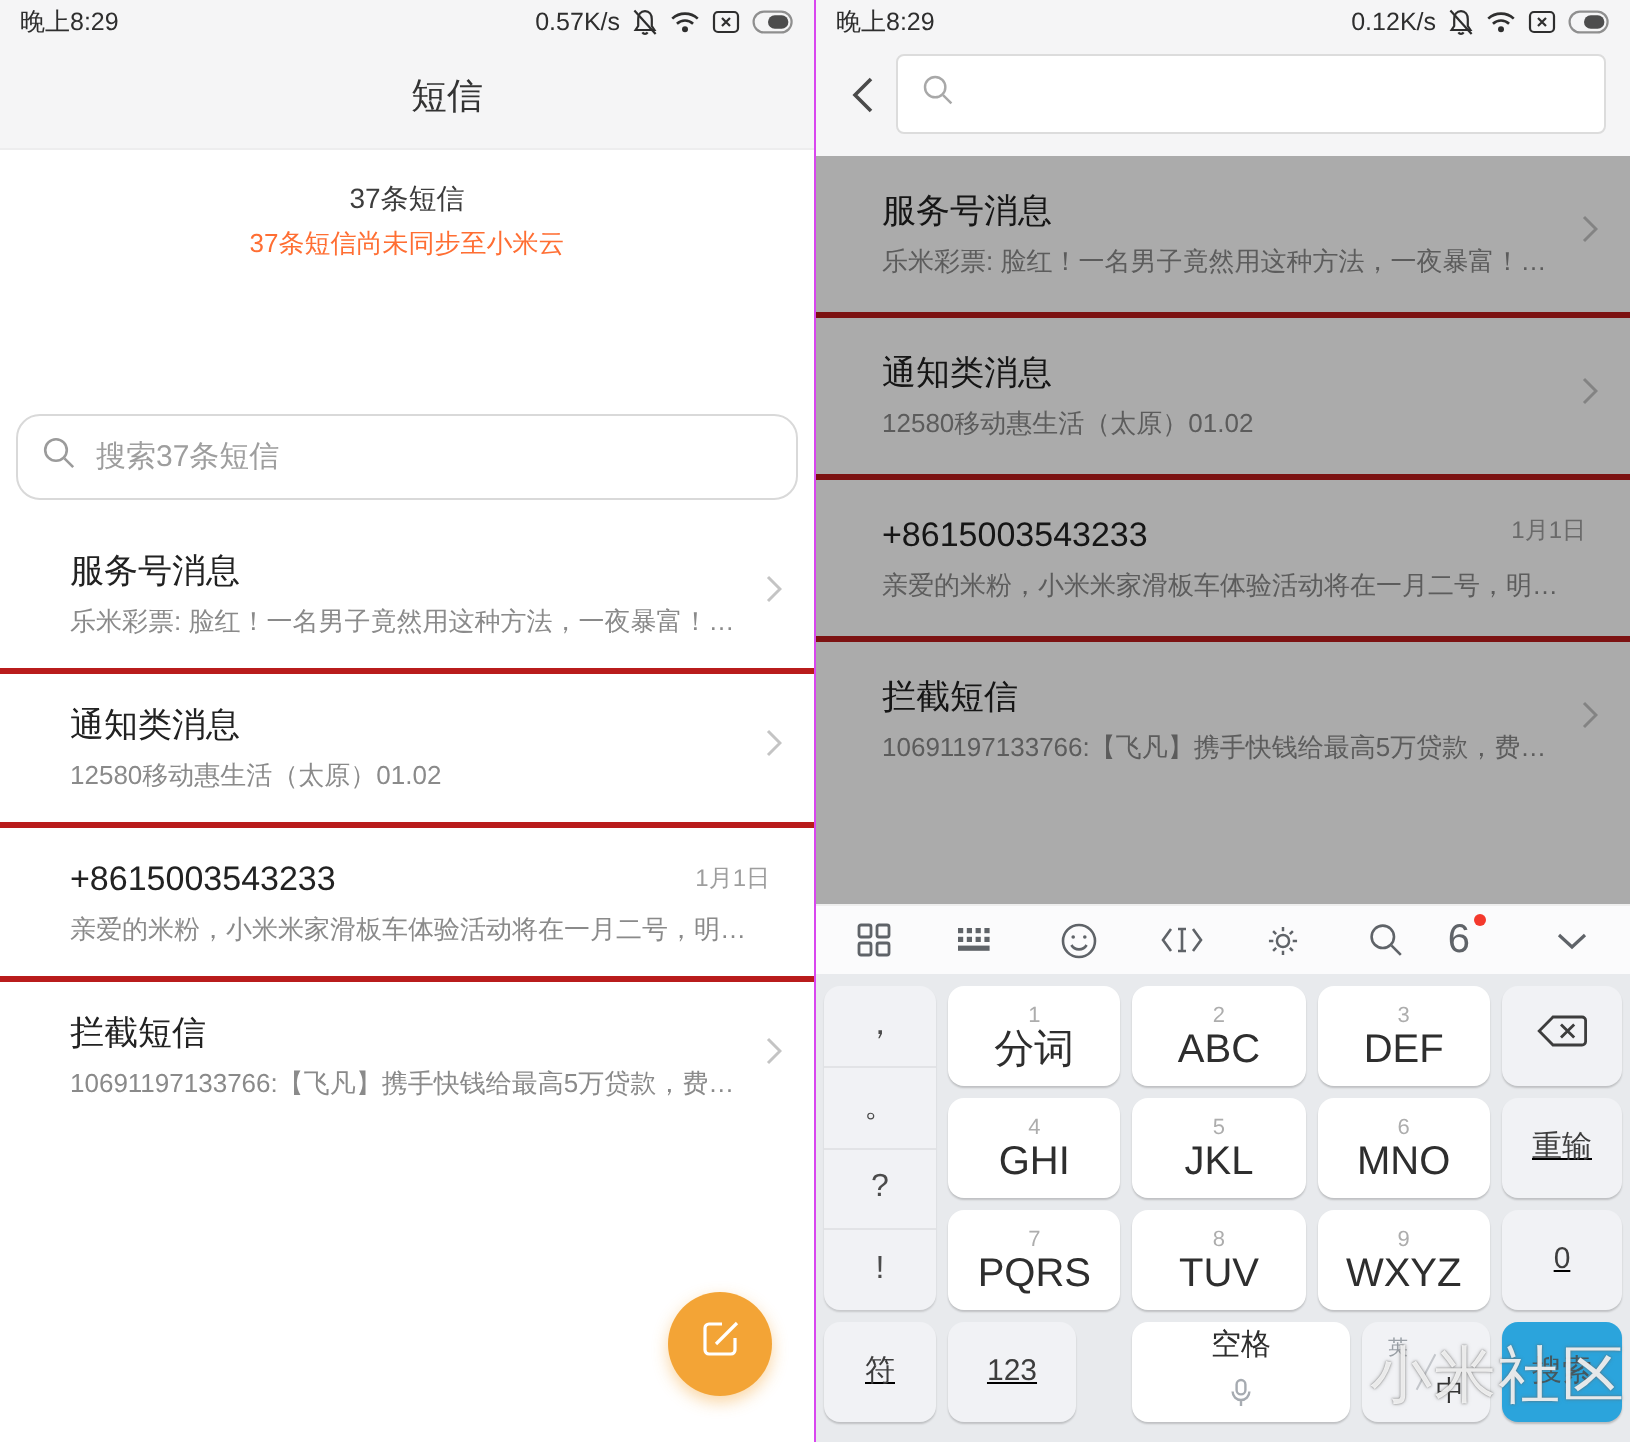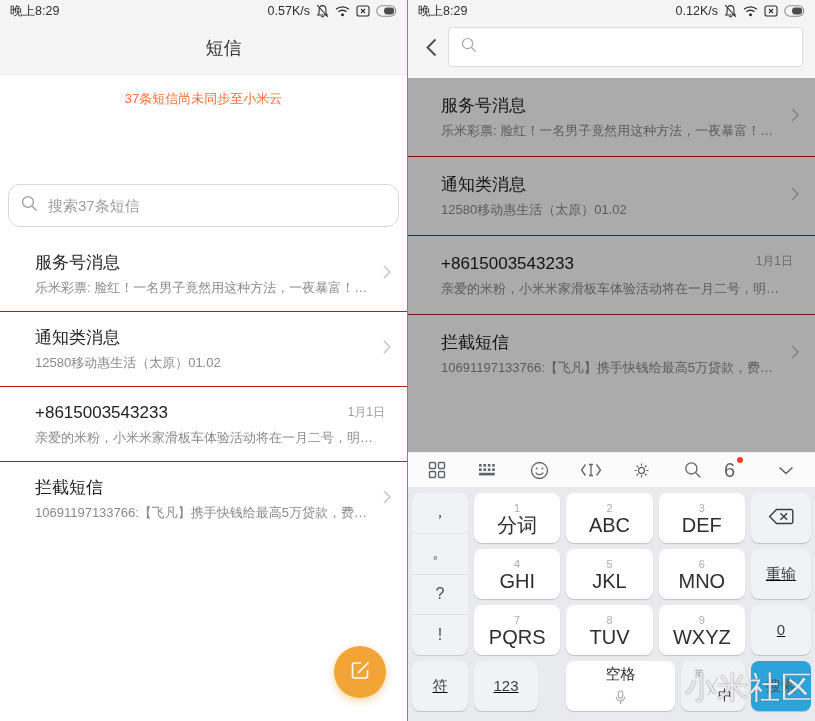--- a/index.html
+++ b/index.html
@@ -26,21 +26,21 @@
 
   .searchbox { margin:76px 8px 0 8px; height:43px; border:1px solid #d9d9d9; border-radius:12px;
                background:#fff; display:flex; align-items:center; padding:0 12px; }
   .searchbox input { border:none; outline:none; flex:1; margin-left:10px; font-size:15px;
                      color:#333; background:transparent; font-family:inherit; }
   .searchbox input::placeholder { color:#9e9e9e; }
 
   
   .list { margin-top:10px; }
   .conv { position:relative; padding:14px 34px 14px 35px; cursor:pointer; }
-  .conv + .conv { border-top:1px solid #b91c1c; }
+  .conv + .conv { border-top:3px solid #b91c1c; }
   .conv .title { font-size:17px; color:#222; line-height:23px; white-space:nowrap; overflow:hidden; }
   .conv .preview { font-size:13px; color:#8a8a8a; line-height:18px; margin-top:5px;
                    white-space:nowrap; overflow:hidden; }
   .conv .chev { position:absolute; right:16px; top:50%; transform:translateY(-50%); }
   .conv .date { position:absolute; right:22px; top:17px; font-size:12px; color:#9e9e9e; }
 
   .fab { position:absolute; right:21px; bottom:23px; width:52px; height:52px; border-radius:50%;
          background:#f3a436; display:flex; align-items:center; justify-content:center;
          box-shadow:0 3px 8px rgba(243,164,54,.45); cursor:pointer; }
 
@@ -140,20 +140,21 @@
                 <rect x="0.8" y="0.8" width="19" height="10.4" rx="5.2" fill="none" stroke="#8f8f8f" stroke-width="1.1"></rect>
                 <rect x="8" y="2.6" width="10.2" height="6.8" rx="3.4" fill="#4d4d4d"></rect>
               </svg>
             </span>
         </span>
       </div>
       <div class="navbar">短信</div>
     </div>
 
     <div class="summary">
+      <div class="count">37条短信</div>
       <div class="sync">37条短信尚未同步至小米云</div>
     </div>
 
     <div class="searchbox">
       <span><svg width="17" height="17" viewBox="0 0 17 17">
             <circle cx="7" cy="7" r="5.4" fill="none" stroke="#9b9b9b" stroke-width="1.3"></circle>
             <line x1="11.2" y1="11.2" x2="15.6" y2="15.6" stroke="#9b9b9b" stroke-width="1.3"></line>
           </svg></span>
       <input type="text" placeholder="搜索37条短信" style="">
     </div>

